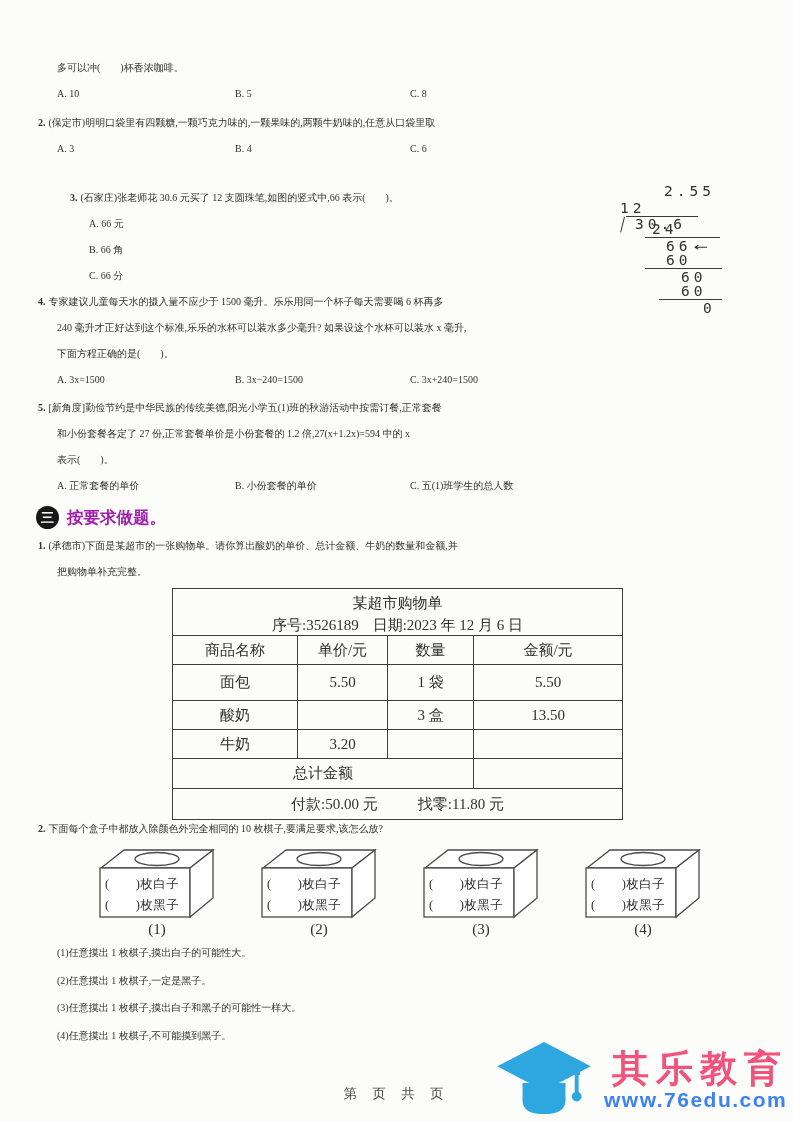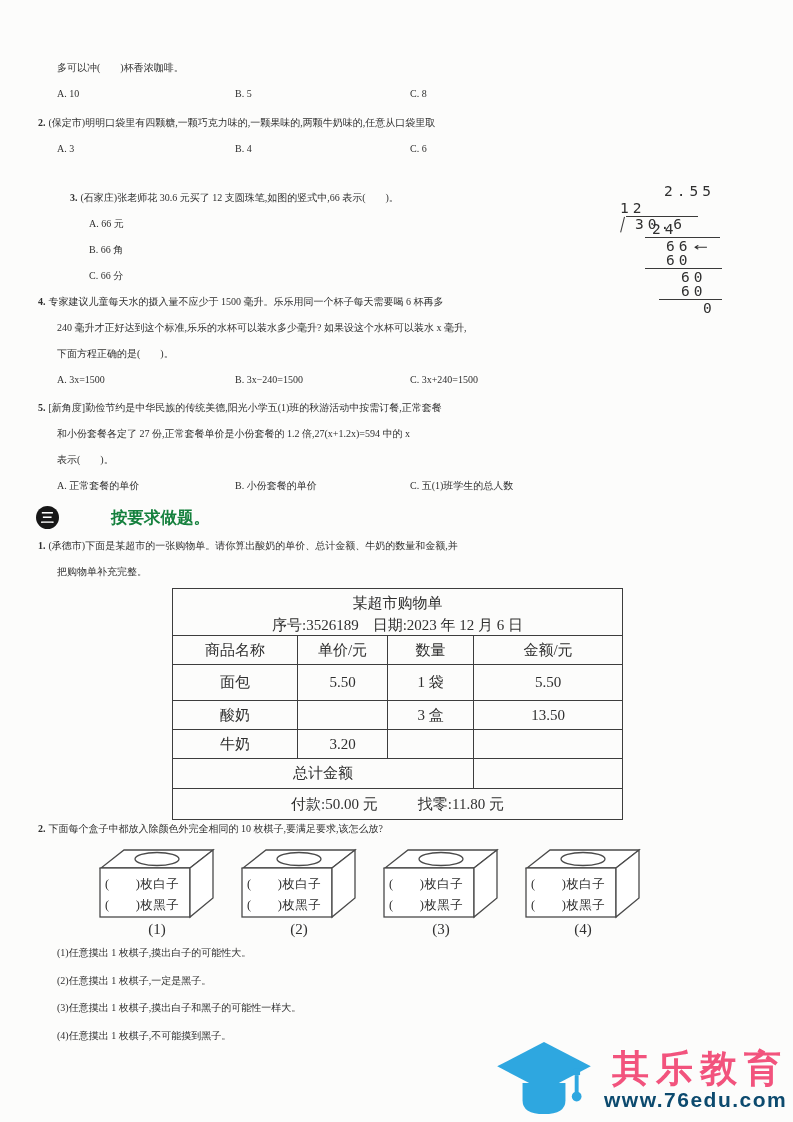--- a/index.html
+++ b/index.html
@@ -44,54 +44,54 @@
   .u1{top:59px;left:39px;width:75px;}
   .u2{top:90px;left:39px;width:77px;}
   .u3{top:121px;left:53px;width:63px;}
 
   
   .sec-head{position:absolute;left:36px;top:506px;display:flex;align-items:center;gap:8px;}
   .sec-icon{width:23px;height:23px;border-radius:50%;background:#171717;color:#fff;font-size:13px;
       font-weight:bold;display:flex;align-items:center;justify-content:center;
       font-family:"Liberation Sans","DejaVu Sans",sans-serif;}
   .sec-title{font-family:"Liberation Sans","DejaVu Sans",sans-serif;font-weight:bold;
-      font-size:16.5px;color:#15803d;margin-left:44px;}
+      font-size:16.5px;color:#a21caf;}
 
   
   .shoplist{position:absolute;left:172px;top:588px;width:450px;border-collapse:collapse;
       font-size:15px;color:#2f2f2f;table-layout:fixed;border:1.5px solid #2e2e2e;}
   .shoplist td{border:1px solid #3d3d3d;text-align:center;padding:0;}
   .c1{width:125px;}.c2{width:90px;}.c3{width:86px;}.c4{width:149px;}
   .t-title td{height:44px;vertical-align:top;}
   .tt{line-height:23px;padding-top:3px;}
   .tmeta{display:flex;justify-content:center;gap:14px;line-height:20px;}
   .t-head td{height:28px;}
   .t-r1 td{height:35px;}
   .t-r2 td,.t-r3 td{height:28px;}
   .t-total td{height:29px;}
   .t-pay td{height:30px;}
   .tpay{display:flex;justify-content:center;gap:40px;}
 
   
-  .boxes{position:absolute;left:98px;top:846px;display:flex;gap:24px;}
+  .boxes{position:absolute;left:98px;top:846px;display:flex;gap:44px;}
   .boxwrap{width:118px;text-align:center;}
   .boxsvg{display:block;width:118px;height:74px;}
   .bx{fill:#fff;stroke:#4a4a4a;stroke-width:1.3;}
   .bxt{font-size:12.5px;fill:#2f2f2f;font-family:"Liberation Serif","DejaVu Serif",serif;letter-spacing:0.5px;}
   .boxlabel{font-size:15px;line-height:16px;margin-top:1px;}
 
   
   .pagefoot{position:absolute;left:0;width:100%;top:1085px;text-align:center;
       font-size:13.5px;letter-spacing:6px;color:#4a4a4a;}
   .logo{position:absolute;left:494px;top:1040px;width:300px;height:80px;}
   .logo-cap{position:absolute;left:0;top:0;width:100px;height:78px;}
   .logo-text{position:absolute;left:104px;top:4px;font-family:"Liberation Sans","DejaVu Sans",sans-serif;
       font-weight:bold;font-size:37px;color:#f2537d;letter-spacing:7px;white-space:nowrap;margin-left:14px;}
   .logo-url{position:absolute;left:110px;top:48px;font-family:"Liberation Sans","DejaVu Sans",sans-serif;
-      font-weight:bold;font-size:21px;color:#0c4a6e;letter-spacing:1.5px;white-space:nowrap;}
+      font-weight:bold;font-size:21px;color:#3b82f6;letter-spacing:1.5px;white-space:nowrap;}
 </style>
 </head>
 <body>
 
 <div class="page">
 
   <div class="blk b-tail">
     <div class="line indent">多可以冲(　　)杯香浓咖啡。</div>
     <div class="line opts">
       <span class="o1">A. 10</span>
@@ -272,20 +272,21 @@
     </div>
   </div>
 
   <div class="blk b-items lh27">
     <div class="line">(1)任意摸出 1 枚棋子,摸出白子的可能性大。</div>
     <div class="line">(2)任意摸出 1 枚棋子,一定是黑子。</div>
     <div class="line">(3)任意摸出 1 枚棋子,摸出白子和黑子的可能性一样大。</div>
     <div class="line">(4)任意摸出 1 枚棋子,不可能摸到黑子。</div>
   </div>
 
+  <div class="pagefoot">第 页 共 页</div>
 
   <div class="logo">
     <svg class="logo-cap" viewBox="0 0 100 80">
       <polygon points="50,2 98,27 50,52 2,27" fill="#2ea7e0"></polygon>
       <path d="M28,44 L72,44 L72,62 Q72,76 50,76 Q28,76 28,62 Z" fill="#2ea7e0"></path>
       <rect x="80" y="29" width="7" height="7" fill="#2ea7e0"></rect>
       <rect x="81.5" y="36" width="4" height="18" fill="#2ea7e0"></rect>
       <circle cx="83.5" cy="58" r="5" fill="#2ea7e0"></circle>
     </svg>
     <div class="logo-text">其乐教育</div>

